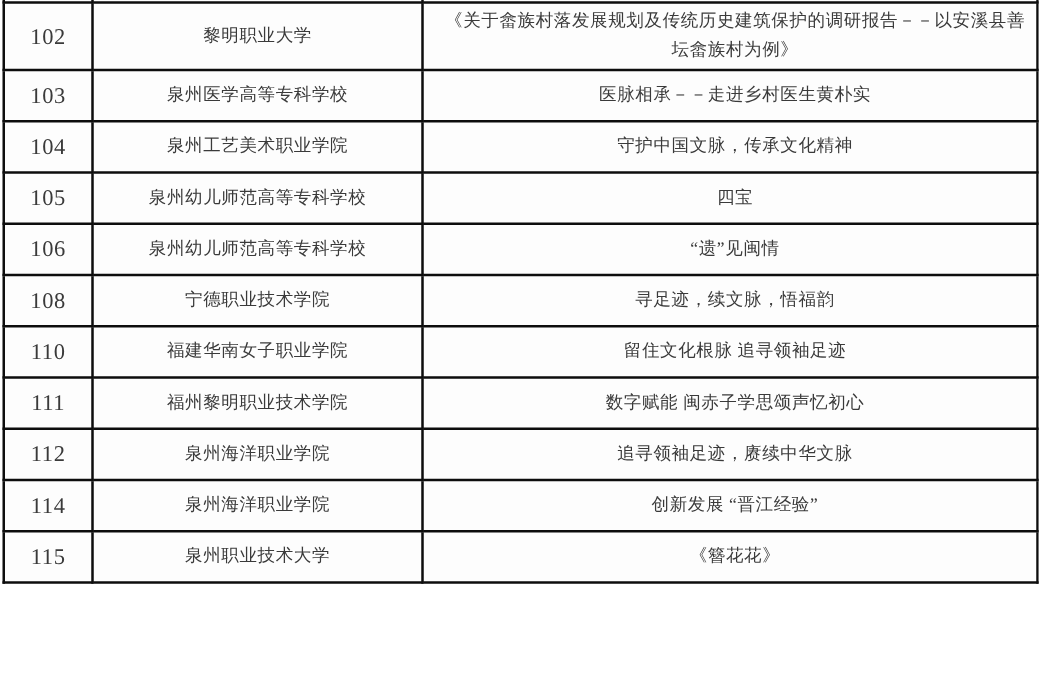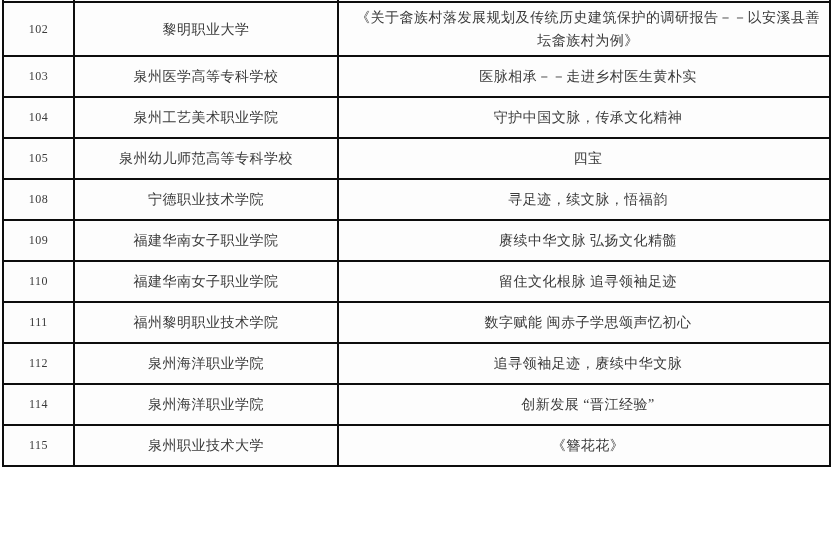--- a/index.html
+++ b/index.html
@@ -44,21 +44,21 @@
     height: 1px;
     padding: 0;
     border-top: none;
     line-height: 1px;
   }
   tr.data-row td {
     height: 33px;
   }
   td.num-cell {
     font-family: "Liberation Serif", serif;
-    font-size: 12px;
+    font-size: 18px;
     letter-spacing: 0.5px;
   }
   td.school-cell {
     letter-spacing: 0.5px;
   }
   td.title-cell {
     letter-spacing: 0.5px;
     padding-left: 14px;
   }
 </style>
@@ -92,28 +92,28 @@
     <td class="num-cell">104</td>
     <td class="school-cell">泉州工艺美术职业学院</td>
     <td class="title-cell">守护中国文脉，传承文化精神</td>
   </tr>
         <tr class="data-row">
     <td class="num-cell">105</td>
     <td class="school-cell">泉州幼儿师范高等专科学校</td>
     <td class="title-cell">四宝</td>
   </tr>
         <tr class="data-row">
+    <td class="num-cell">106</td>
+    <td class="school-cell">泉州幼儿师范高等专科学校</td>
+    <td class="title-cell">“遗”见闽情</td>
+  </tr>
+        <tr class="data-row">
     <td class="num-cell">108</td>
     <td class="school-cell">宁德职业技术学院</td>
     <td class="title-cell">寻足迹，续文脉，悟福韵</td>
-  </tr>
-        <tr class="data-row">
-    <td class="num-cell">109</td>
-    <td class="school-cell">福建华南女子职业学院</td>
-    <td class="title-cell">赓续中华文脉 弘扬文化精髓</td>
   </tr>
         <tr class="data-row">
     <td class="num-cell">110</td>
     <td class="school-cell">福建华南女子职业学院</td>
     <td class="title-cell">留住文化根脉 追寻领袖足迹</td>
   </tr>
         <tr class="data-row">
     <td class="num-cell">111</td>
     <td class="school-cell">福州黎明职业技术学院</td>
     <td class="title-cell">数字赋能 闽赤子学思颂声忆初心</td>

